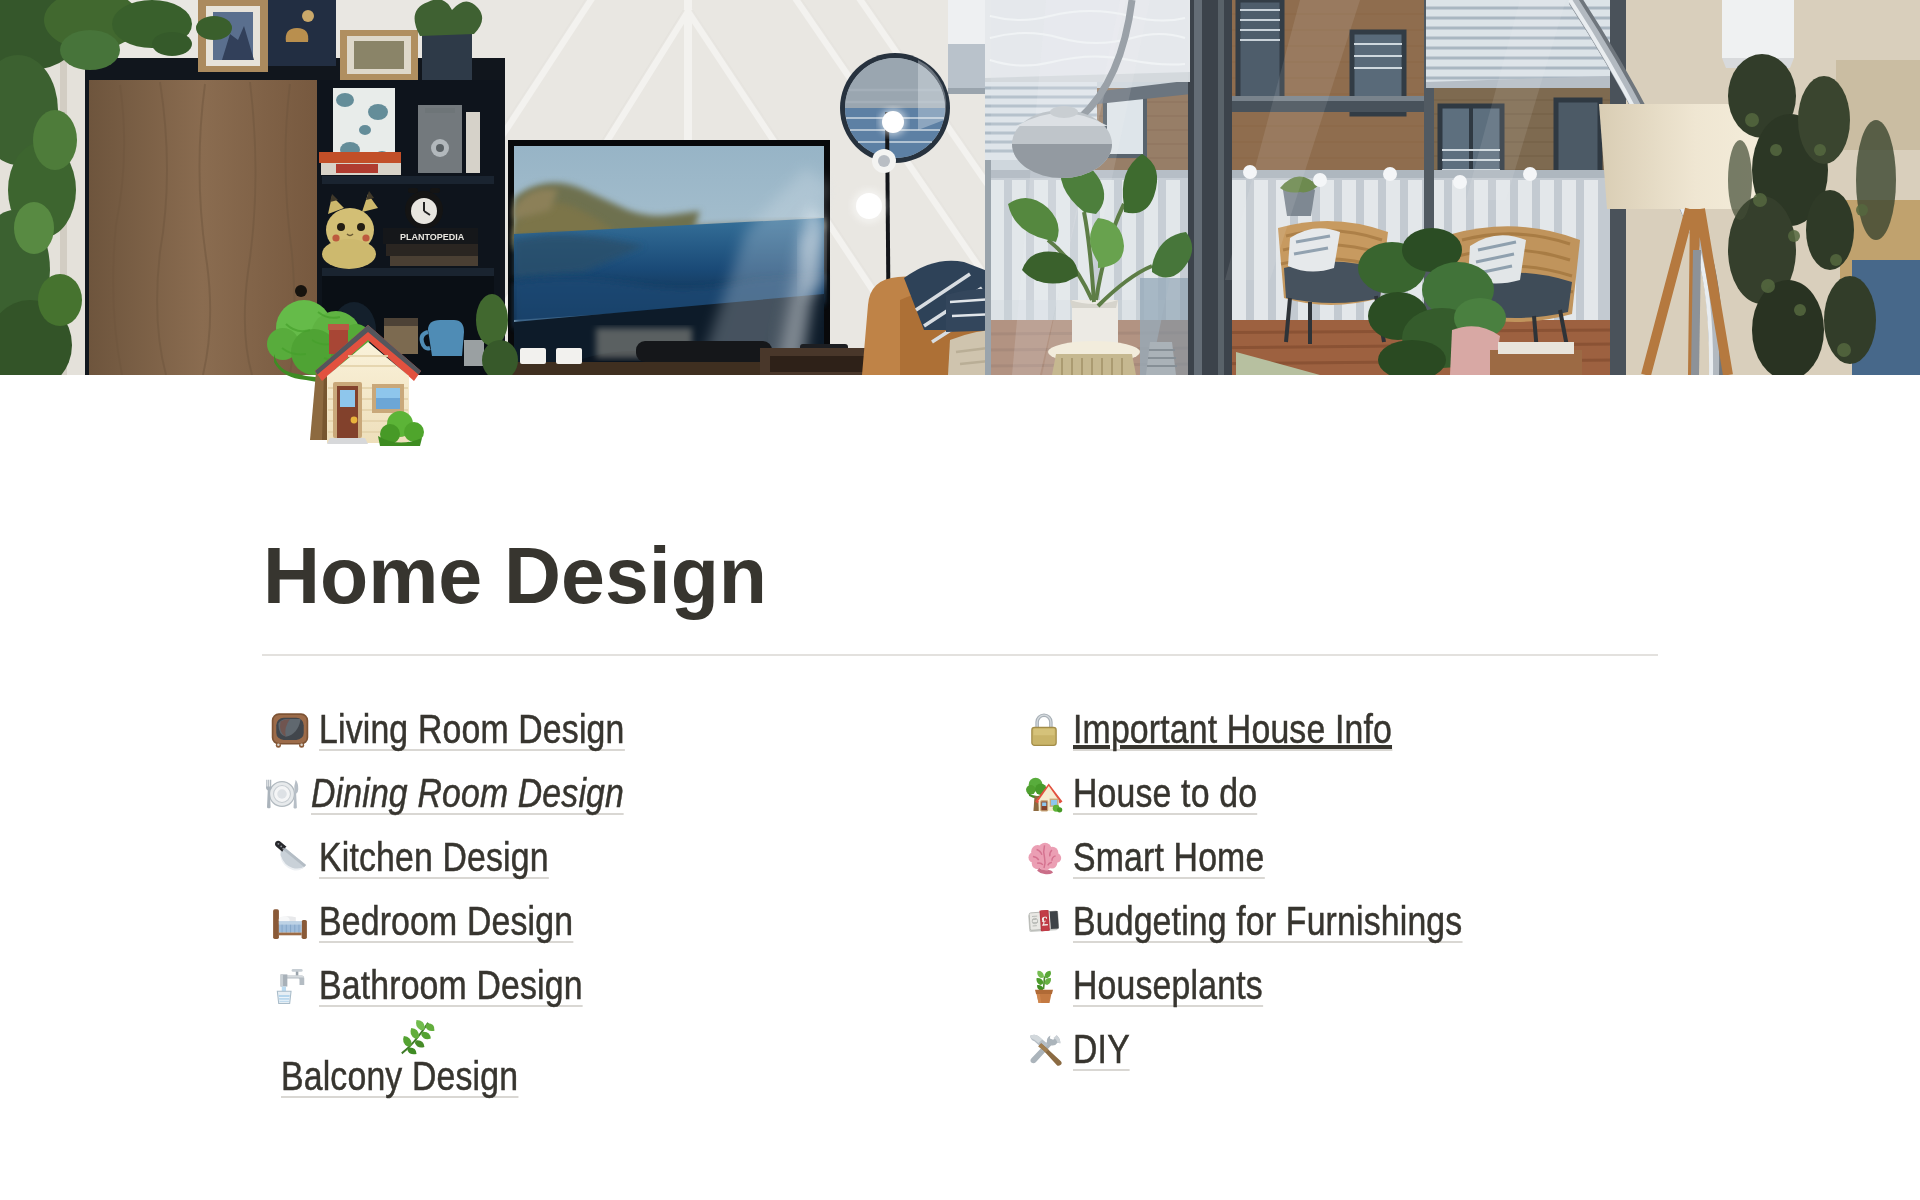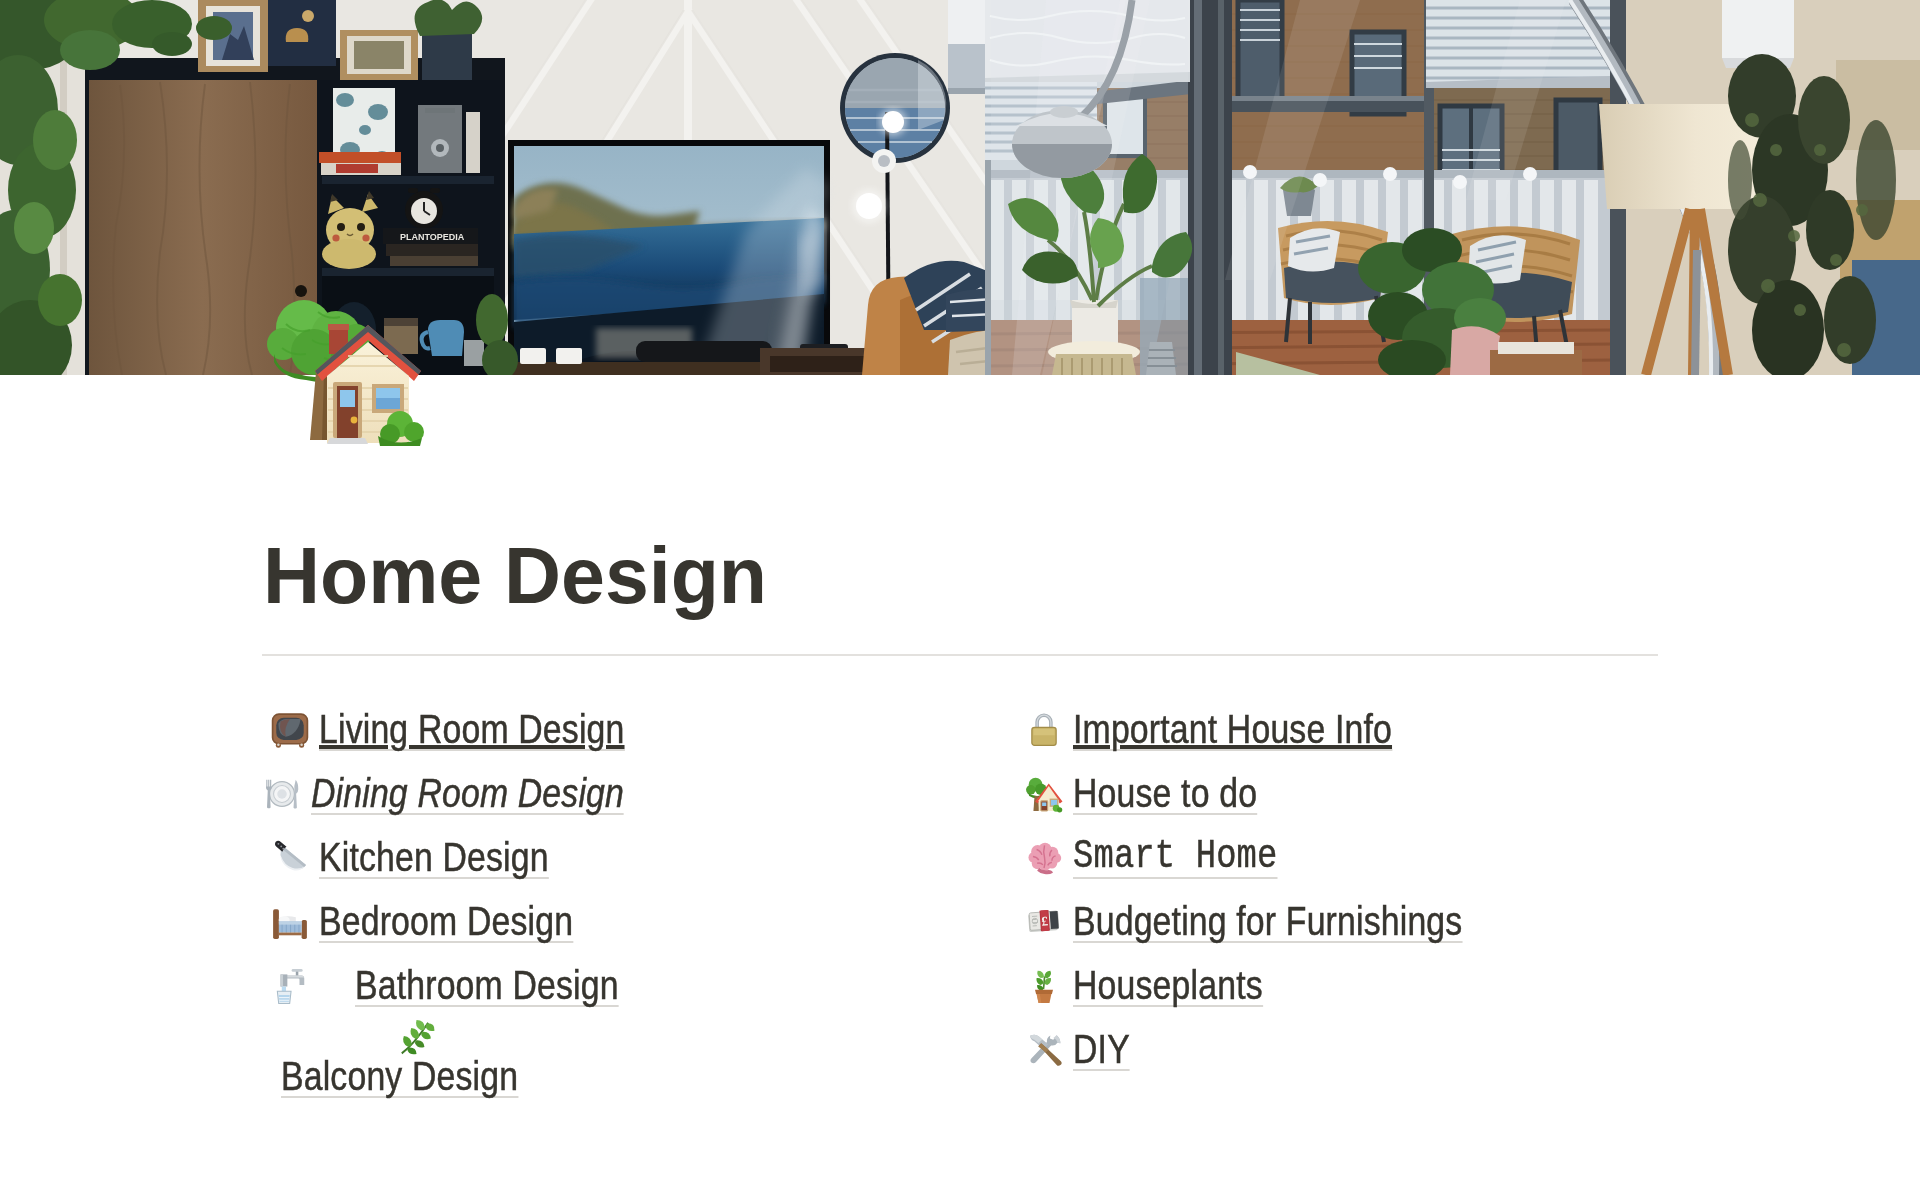--- a/index.html
+++ b/index.html
@@ -638,21 +638,21 @@
     <circle cx="148" cy="136" r="10" fill="#4fa52c"></circle>
     <circle cx="124" cy="138" r="10" fill="#479a27"></circle>
     <path d="M112 140 q20 12 44 2 l-2 8 l-40 0 z" fill="#3e8c21"></path>
   </g>
 </svg>
 
 <div class="abs" style="left:263px;top:536px;font-size:80px;font-weight:700;line-height:80px;letter-spacing:0;color:#37352f;transform:scaleX(0.986);transform-origin:0 50%;">Home Design</div>
 
 <div class="abs" style="left:262px;top:654px;width:1396px;height:2px;background:#e3e1de;"></div>
 
-<div class="row" style="left:271px;top:698px;text-decoration:underline;">
+<div class="row" style="left:271px;top:698px;">
   <svg class="em" viewBox="0 0 36 36">
       <rect x="1.5" y="3" width="33" height="28" rx="6" fill="#9c6b49"></rect>
       <rect x="1.5" y="3" width="33" height="28" rx="6" fill="none" stroke="#7d5334" stroke-width="1.6"></rect>
       <rect x="5" y="6.5" width="26" height="21" rx="7" fill="#41464c"></rect>
       <path d="M7 12 q2 -4 7 -4.5 l14 0 q-2 14 -14 17 q-7 -2 -7 -12.5" fill="#60686f"></path>
       <path d="M9 10 q4 -2.5 9 -2.5 q-6 8 -4 17 q-7 -4 -5 -14.5" fill="#843f2b" opacity="0.45"></path>
       <circle cx="7" cy="32.5" r="2.4" fill="#8a5a38"></circle>
       <circle cx="29" cy="32.5" r="2.4" fill="#8a5a38"></circle>
       <circle cx="7" cy="32" r="1.2" fill="#d8d3c9"></circle>
       <circle cx="29" cy="32" r="1.2" fill="#d8d3c9"></circle>
@@ -704,21 +704,21 @@
         <line x1="14.5" y1="20.5" x2="14.5" y2="28"></line>
         <line x1="18.5" y1="20.5" x2="18.5" y2="28"></line>
         <line x1="22.5" y1="20.5" x2="22.5" y2="28"></line>
         <line x1="26.5" y1="20.5" x2="26.5" y2="28"></line>
       </g>
       <rect x="7.5" y="28" width="21.5" height="2.6" fill="#9c6b45"></rect>
     </svg>
   <span class="lk">Bedroom Design</span>
 </div>
 
-<div class="row" style="left:271px;top:954px;gap:36px;">
+<div class="row" style="left:271px;top:954px;">
   <svg class="em" viewBox="0 0 36 36">
       <rect x="23.5" y="3.5" width="2.4" height="5" fill="#9aa3ab"></rect>
       <rect x="19.5" y="1.8" width="10.5" height="2.8" rx="1.4" fill="#c6cdd3"></rect>
       <path d="M29 8 q2.5 0 2.5 3 l0 6 -4.5 0 0 -5 q0 -1 -1.2 -1 l-13.8 0 0 -3 z" fill="#b4bcc3"></path>
       <path d="M29 8 q2 0 2.4 2 l-19.4 0 0 -2 z" fill="#d5dade"></path>
       <path d="M9 7 l6.5 0 0 11.5 -6.5 0 z" fill="#a8b1b9"></path>
       <path d="M9 7 l2.4 0 0 11.5 -2.4 0 z" fill="#c9d0d5"></path>
       <path d="M10.2 18.5 l4 0 0 5.5 -4 0 z" fill="#bcdcf2"></path>
       <path d="M6 23 l13 0 -1.3 11.5 -10.4 0 z" fill="#e6eef4" stroke="#a9bcc9" stroke-width="1"></path>
       <path d="M7.2 26.5 l10.6 0 -0.9 6.5 -8.8 0 z" fill="#b5d5ec"></path>
@@ -768,21 +768,21 @@
       <path d="M13 24 l9.5 -13.5 9.5 13.5 0 10 -19 0 z" fill="#f6ecd0"></path>
       <rect x="15" y="24.5" width="6.5" height="9.5" rx="0.8" fill="#82412c" stroke="#c9a87a" stroke-width="1"></rect>
       <rect x="16.2" y="26" width="4" height="3.4" fill="#8ec6ec"></rect>
       <rect x="24" y="23" width="7" height="6.5" fill="#8ec6ec" stroke="#c9a87a" stroke-width="1.3"></rect>
       <circle cx="29.5" cy="31.5" r="3.2" fill="#5cb437"></circle>
       <circle cx="32.8" cy="33" r="2.5" fill="#479a27"></circle>
     </svg>
   <span class="lk">House to do</span>
 </div>
 
-<div class="row" style="left:1025px;top:826px;font-family:Liberation Mono, monospace;">
+<div class="row" style="left:1025px;top:826px;">
   <svg class="em" viewBox="0 0 36 36">
       <g fill="#eb9fb4">
         <circle cx="12" cy="12" r="6.2"></circle>
         <circle cx="19" cy="9.5" r="6"></circle>
         <circle cx="26" cy="13" r="5.6"></circle>
         <circle cx="8.5" cy="17.5" r="5.2"></circle>
         <circle cx="29.5" cy="18" r="4.8"></circle>
         <circle cx="12" cy="23" r="5.6"></circle>
         <circle cx="19" cy="24.5" r="5.6"></circle>
         <circle cx="25.5" cy="23" r="5"></circle>

